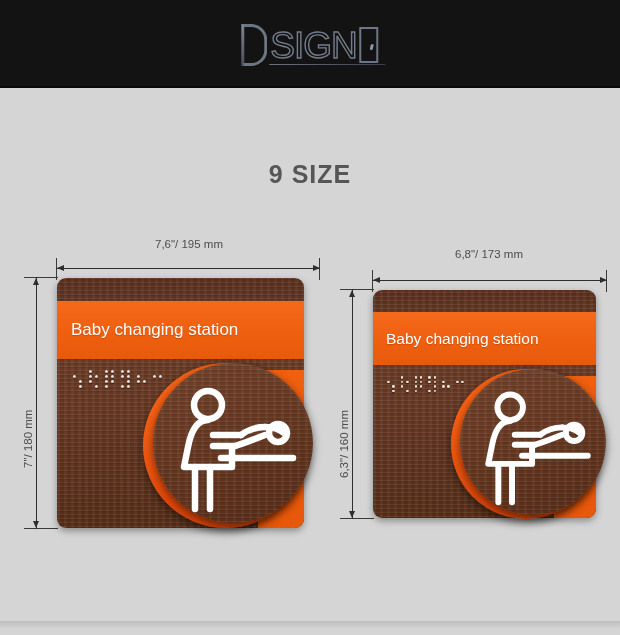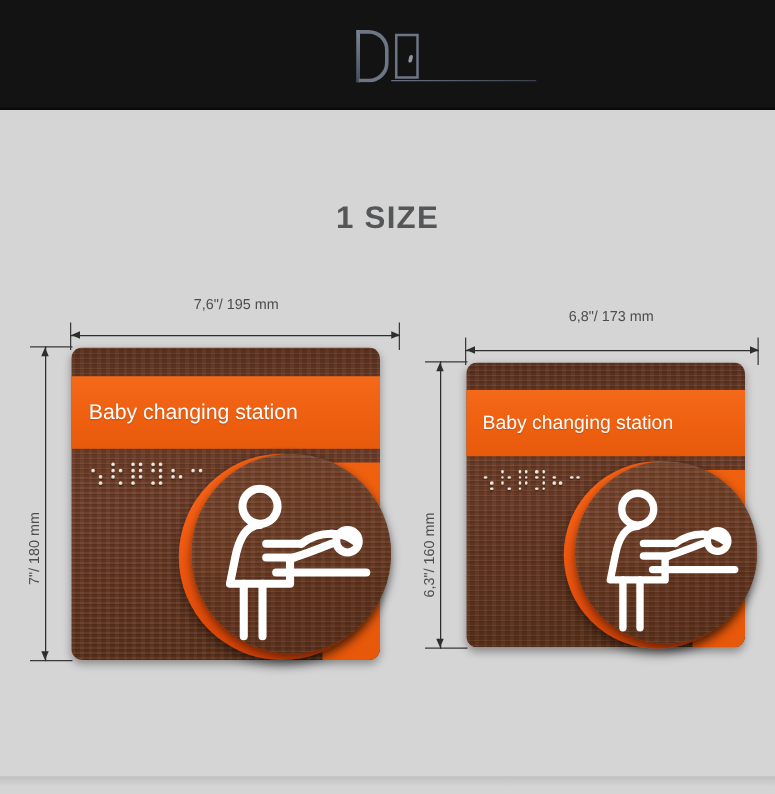--- a/index.html
+++ b/index.html
@@ -156,28 +156,29 @@
     position:absolute;left:0;top:533px;width:620px;height:8px;
     background:linear-gradient(180deg,rgba(140,140,140,.30),rgba(213,213,213,0));
   }
 </style>
 </head>
 <body>
 
 <div class="header">
   <div class="logo">
     <div class="logo-b"></div>
+    <div class="logo-sign">SIGN</div>
     <div class="logo-door"></div>
     <div class="logo-underline"></div>
   </div>
 </div>
 
 <div class="stage">
 
-  <div class="page-title">1 SIZE</div>
+  <div class="page-title">9 SIZE</div>
 
   <div class="dim-label" style="left:155px;top:150px;">7,6"/ 195 mm</div>
   <div class="ext ext-v" style="left:56px;top:170px;height:22px;"></div>
   <div class="ext ext-v" style="left:319px;top:170px;height:22px;"></div>
   <div class="dim-line dim-h" style="left:56px;top:180px;width:264px;"></div>
   <div class="arrow arr-l" style="left:57px;top:176.5px;"></div>
   <div class="arrow arr-r" style="left:313px;top:176.5px;"></div>
 
   <div class="dim-label vert" style="left:22px;top:380px;">7"/ 180 mm</div>
   <div class="ext ext-h" style="left:24px;top:189px;width:34px;"></div>

